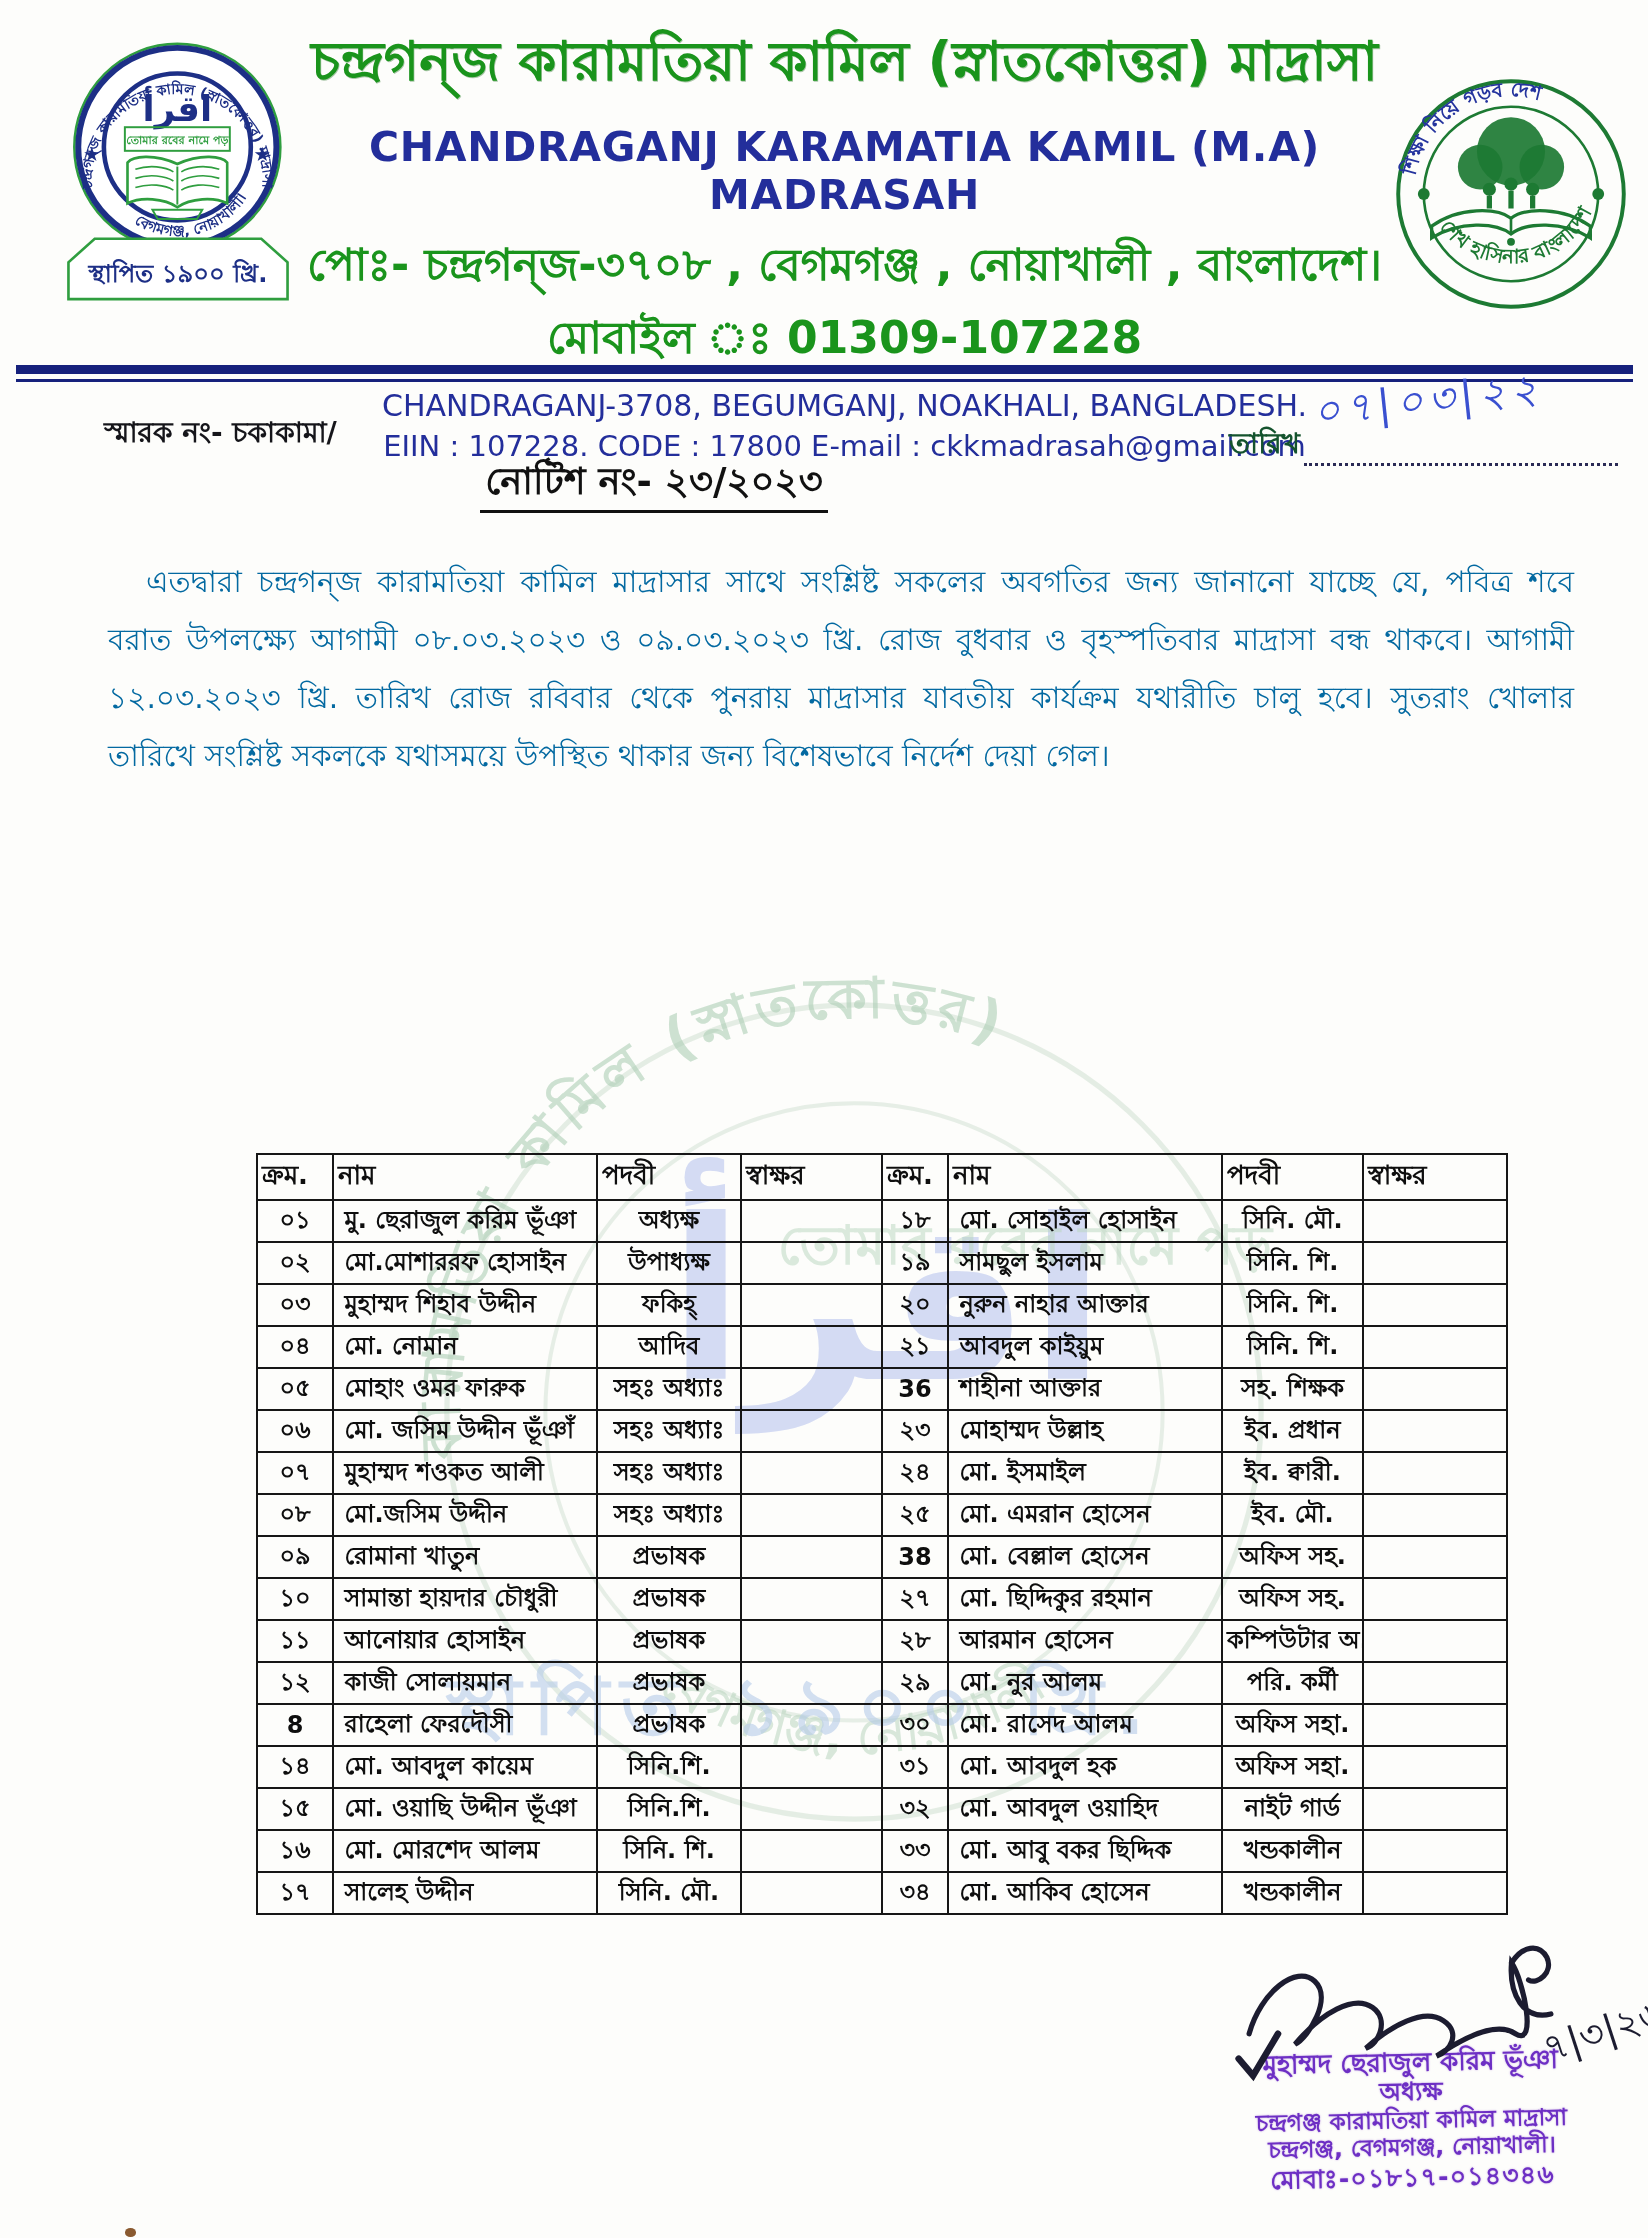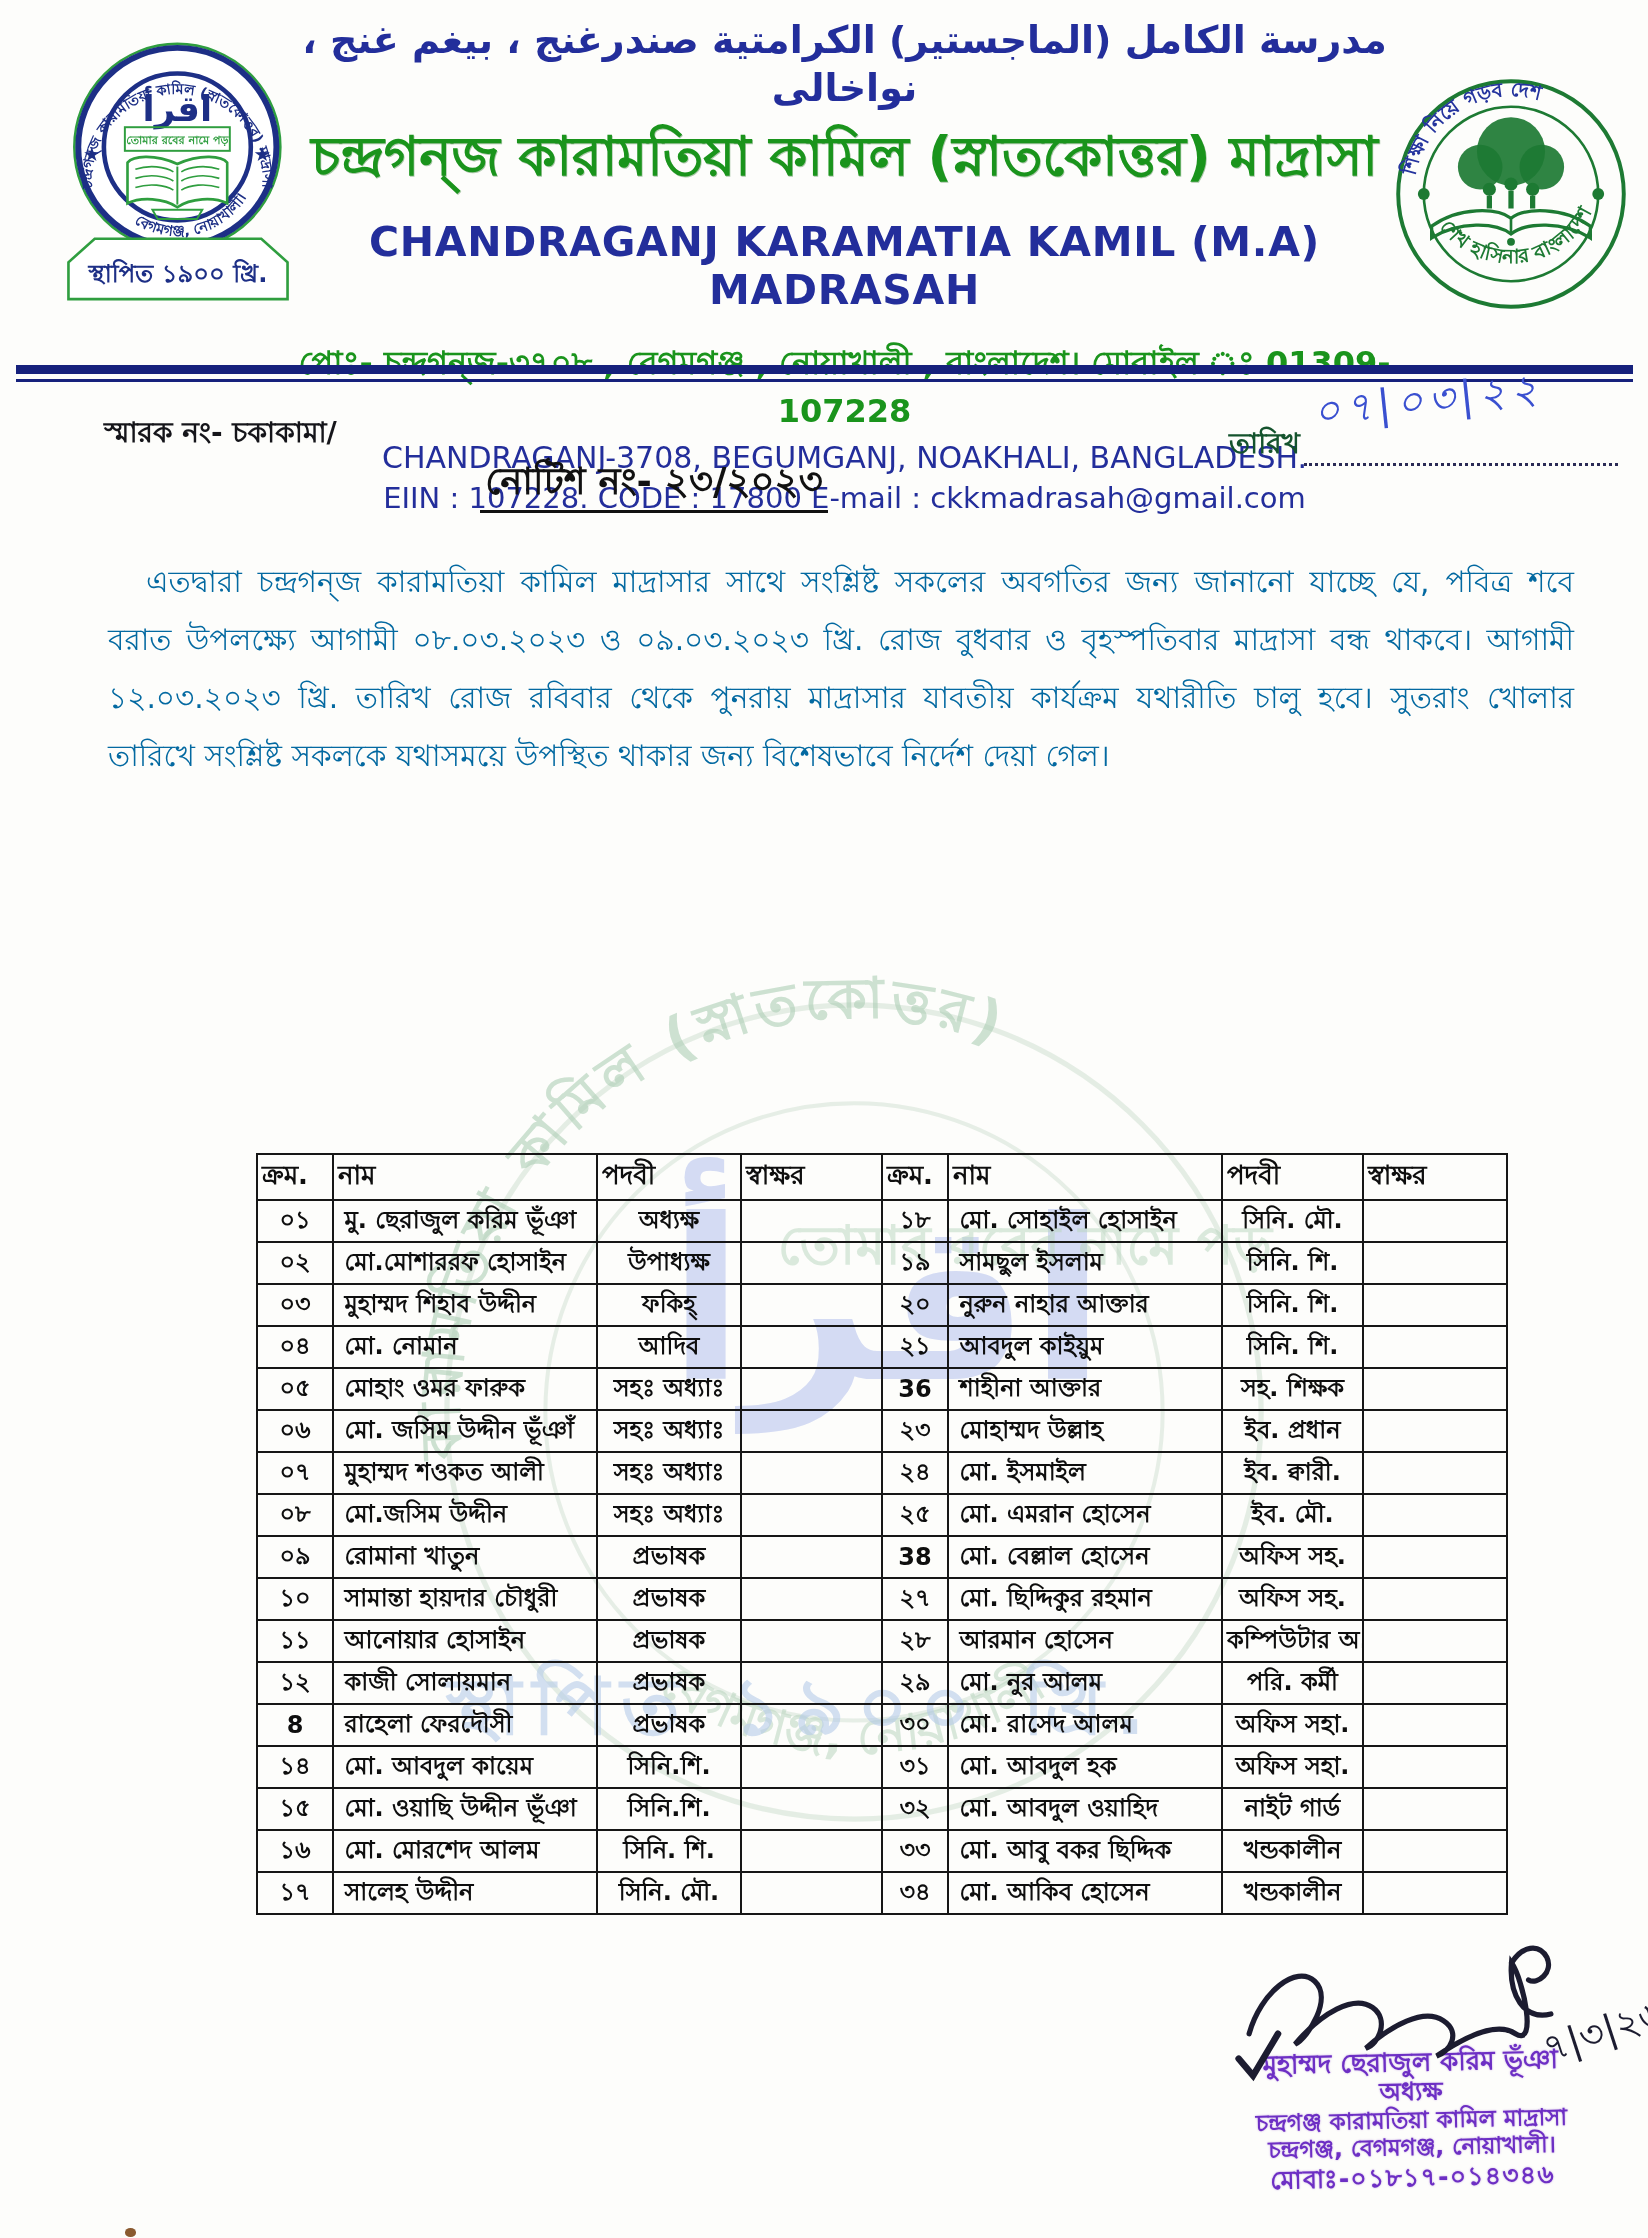--- a/index.html
+++ b/index.html
@@ -9,21 +9,21 @@
   html,body{margin:0;padding:0;}
   body{font-family:"DejaVu Sans","Liberation Sans",sans-serif;background:#e8e8e6;}
   .page{position:relative;width:1648px;height:2239px;background:var(--paper);overflow:hidden;}
 
   
   .hdr-center{position:absolute;left:296px;top:17px;width:1097px;text-align:center;}
   .arabic{font-size:38px;line-height:1.25;color:var(--navy);font-weight:bold;direction:rtl;}
   .bn-name{font-size:54px;line-height:1.2;color:var(--green);font-weight:bold;margin-top:13px;
            text-shadow:0.7px 0.7px 0 rgba(20,100,20,.35);}
   .en-name{font-size:41px;color:var(--navy);font-weight:bold;margin-top:28px;letter-spacing:0.7px;}
-  .bn-addr{font-size:32px;color:var(--green);font-weight:bold;margin-top:24px;}
+  .bn-addr{font-size:44px;color:var(--green);font-weight:bold;margin-top:13px;}
   .en-addr{font-size:30px;color:var(--navy);margin-top:10.5px;font-weight:500;}
   .eiin{font-size:29px;color:var(--navy);margin-top:5.3px;}
 
   .logo{position:absolute;}
   .logo-left{left:54px;top:38px;width:248px;height:265px;}
   .logo-right{left:1391px;top:74px;width:240px;height:240px;}
 
   
   .rule-thick{position:absolute;left:15.8px;top:365px;width:1617px;height:8.5px;background:#16217c;}
   .rule-thin{position:absolute;left:15.8px;top:379px;width:1617px;height:3.3px;background:#16217c;}
@@ -133,21 +133,20 @@
       <circle cx="183" cy="168" r="10" fill="#1d7a33"></circle>
       <circle cx="216" cy="176" r="10" fill="#1d7a33"></circle>
       <path d="M150 186 L150 205 M183 178 L183 205 M216 186 L216 205" stroke="#1d7a33" stroke-width="8"></path>
       <path d="M62 232 C104 202 162 204 183 220 C204 204 262 202 304 232 L304 250 C262 224 206 226 183 244 C160 226 104 224 62 250 Z" fill="none" stroke="#1d7a33" stroke-width="5"></path>
       <path d="M183 220 L183 244" stroke="#1d7a33" stroke-width="4"></path>
       <circle cx="183" cy="256" r="6" fill="#1d7a33"></circle>
     </g>
   </svg>
 
   <div class="hdr-center">
-    <div class="arabic">مدرسة الكامل (الماجستير) الكرامتية صندرغنج ، بيغم غنج ، نواخالى</div>
     <div class="bn-name">চন্দ্রগন্জ কারামতিয়া কামিল (স্নাতকোত্তর) মাদ্রাসা</div>
     <div class="en-name">CHANDRAGANJ KARAMATIA KAMIL (M.A) MADRASAH</div>
     <div class="bn-addr">পোঃ- চন্দ্রগন্জ-৩৭০৮ , বেগমগঞ্জ , নোয়াখালী , বাংলাদেশ। মোবাইল ঃ 01309-107228</div>
     <div class="en-addr">CHANDRAGANJ-3708, BEGUMGANJ, NOAKHALI, BANGLADESH.</div>
     <div class="eiin">EIIN : 107228. CODE : 17800 E-mail : ckkmadrasah@gmail.com</div>
   </div>
 
   <div class="rule-thick"></div>
   <div class="rule-thin"></div>
 

